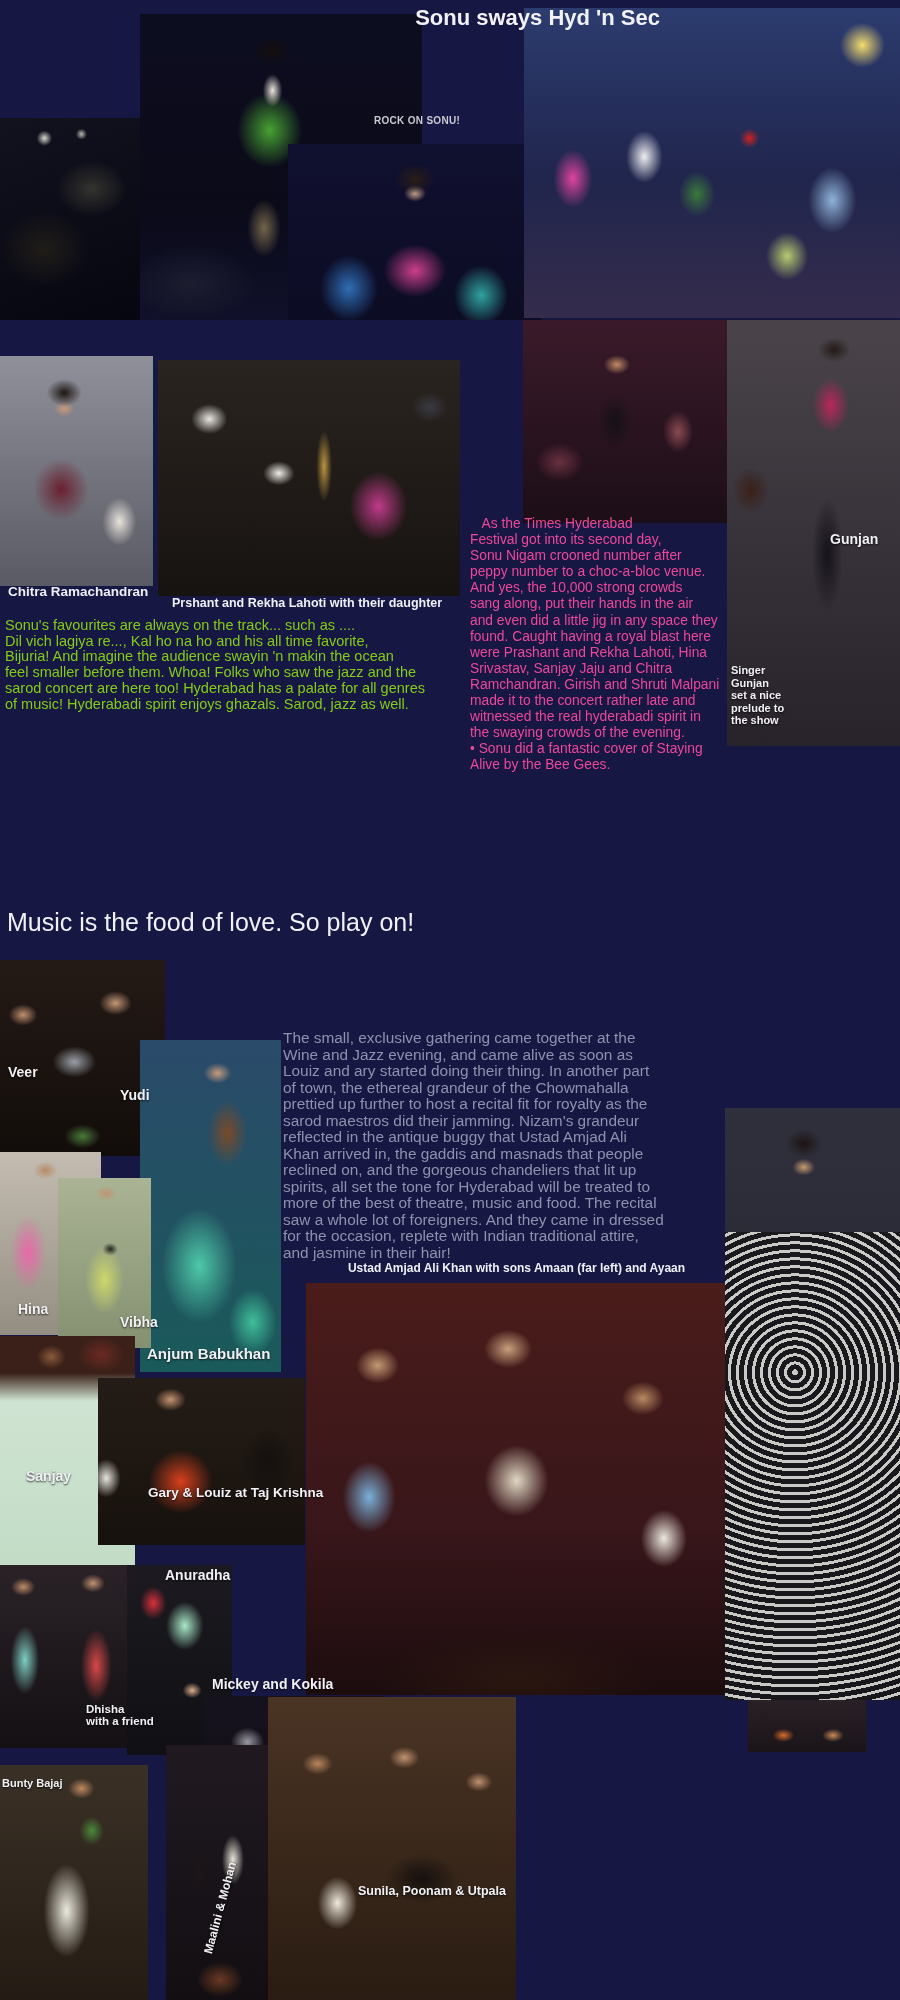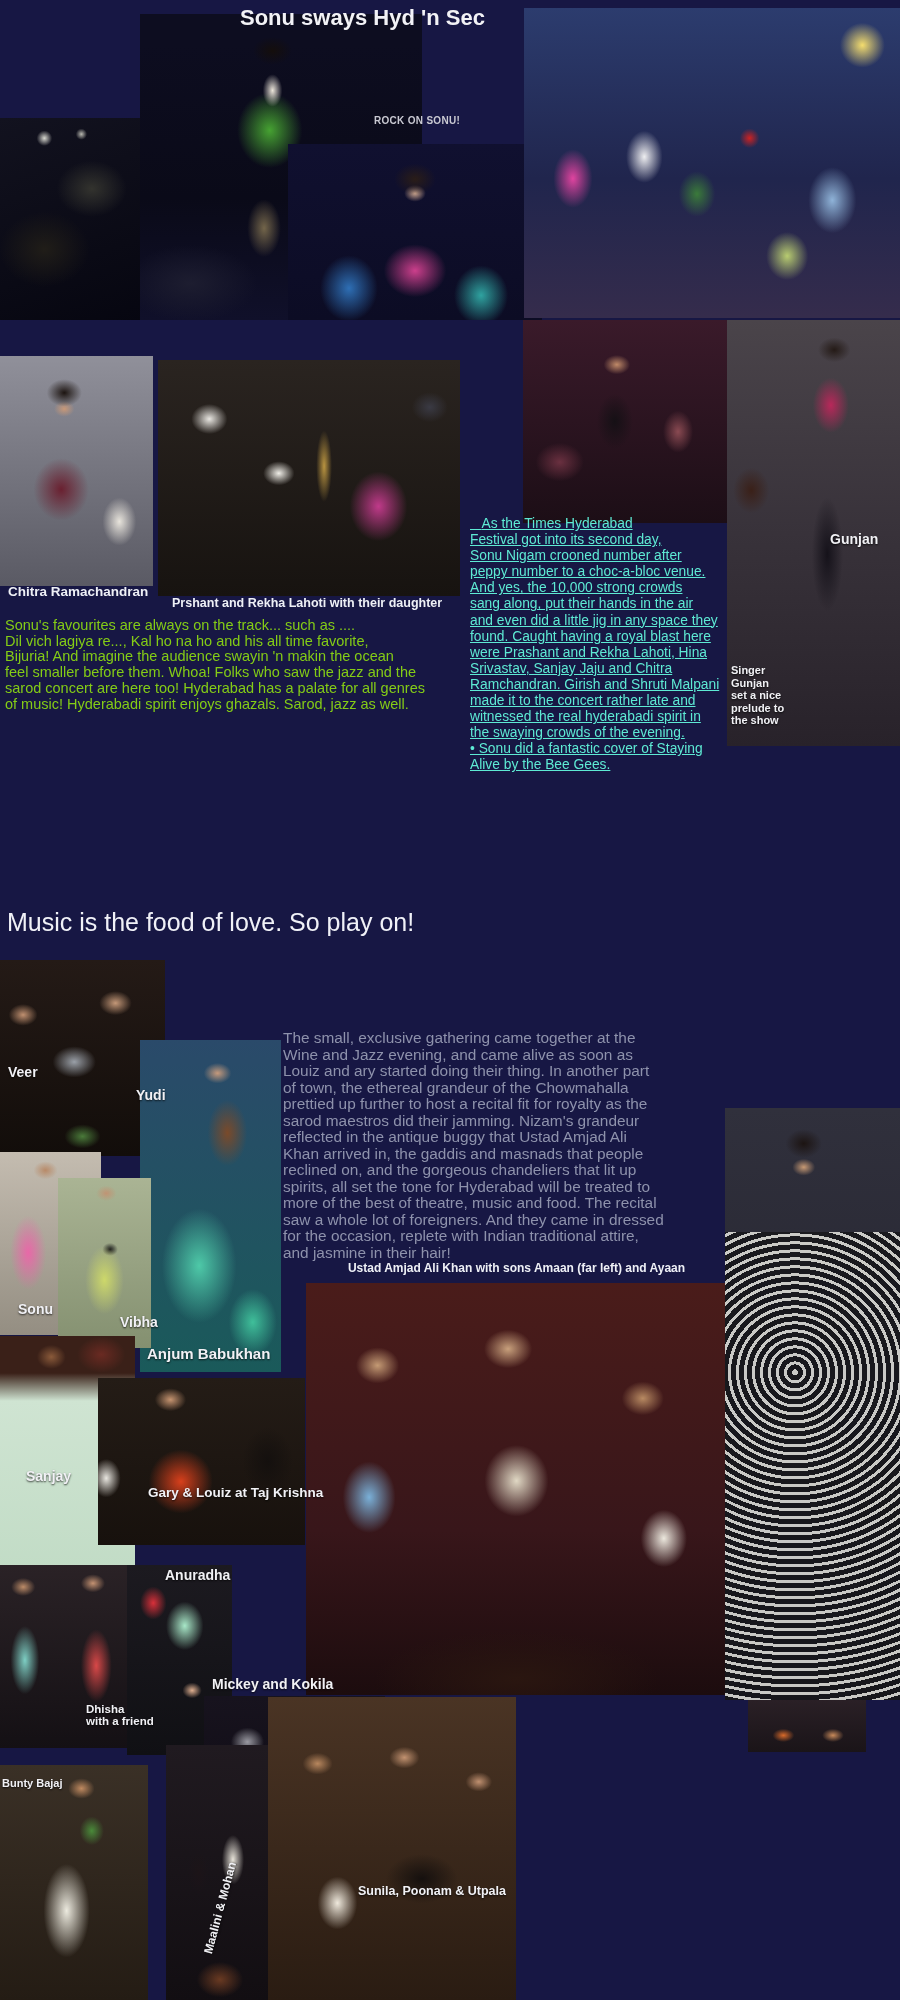--- a/index.html
+++ b/index.html
@@ -8,34 +8,34 @@
     background:#171744;
     font-family:"Liberation Sans",sans-serif;
   }
   .ph{position:absolute;overflow:hidden;}
   .txt{position:absolute;white-space:pre-wrap;}
   .lbl{position:absolute;font-weight:bold;font-size:14px;color:#f1f1f5;
        text-shadow:0 1px 2px rgba(0,0,0,.75);line-height:1.05;white-space:pre-wrap;}
   .cap{position:absolute;font-weight:bold;font-size:13px;color:#eef0f6;line-height:1.1;}
 
   
-  #title{left:240px;top:5px;width:420px;text-align:left;font-weight:bold;
+  #title{left:240px;top:5px;width:420px;text-align:right;font-weight:bold;
          font-size:22px;color:#f2f2f6;}
   #rockon{left:374px;top:115px;font-weight:bold;font-size:10px;color:#c9c9d2;letter-spacing:.3px;}
   #cap-chitra{left:8px;top:585px;font-size:13.5px;}
   #cap-prshant{left:172px;top:597px;font-size:12.5px;}
   #lbl-gunjan{left:830px;top:532px;}
   #cap-singer-gunjan{left:731px;top:664px;font-size:11px;line-height:12.5px;}
   #txt-favourites{left:5px;top:618px;width:470px;font-size:14.5px;line-height:15.7px;color:#84cc16;}
-  #txt-article1{left:470px;top:516px;width:285px;font-size:13.8px;line-height:16.1px;color:#5eead4;text-decoration:underline;}
+  #txt-article1{left:470px;top:516px;width:285px;font-size:13.8px;line-height:16.1px;color:#ec4899;}
   #heading2{left:7px;top:908px;font-size:25px;color:#f0f1f7;}
   #txt-article2{left:283px;top:1030px;width:466px;font-size:15.4px;line-height:16.5px;color:#8e92ac;}
   #cap-ustad{left:306px;top:1262px;width:421px;text-align:center;font-size:12px;}
   #lbl-veer{left:8px;top:1065px;}
-  #lbl-yudi{left:136px;top:1088px;}
+  #lbl-yudi{left:120px;top:1088px;}
   #lbl-latha{left:18px;top:1302px;}
   #lbl-vibha{left:100px;top:1315px;margin-left:20px;}
   #lbl-anjum{left:147px;top:1346px;font-size:15px;}
   #lbl-sanjay{left:26px;top:1469px;}
   #lbl-gary{left:148px;top:1486px;font-size:13.5px;text-align:center;}
   #lbl-anuradha{left:165px;top:1568px;}
   #lbl-mickey{left:212px;top:1677px;}
   #lbl-dhisha{left:86px;top:1703px;font-size:11.5px;}
   #lbl-bunty{left:2px;top:1778px;font-size:11px;}
   #lbl-sunila{left:358px;top:1885px;font-size:12.5px;}
@@ -263,21 +263,21 @@
   <div class="ph" id="ph-dhisha"></div>
   <div class="ph" id="ph-anuradha"></div>
   <div class="ph" id="ph-mickey"></div>
   <div class="ph" id="ph-maalini"></div>
   <div class="ph" id="ph-sunila"></div>
   <div class="ph" id="ph-bunty"></div>
 
   <div class="cap" id="cap-ustad">Ustad Amjad Ali Khan with sons Amaan (far left) and Ayaan</div>
   <div class="lbl" id="lbl-veer">Veer</div>
   <div class="lbl" id="lbl-yudi">Yudi</div>
-  <div class="lbl" id="lbl-latha">Sonu</div>
+  <div class="lbl" id="lbl-latha">Hina</div>
   <div class="lbl" id="lbl-vibha">Vibha</div>
   <div class="lbl" id="lbl-anjum">Anjum Babukhan</div>
   <div class="lbl" id="lbl-sanjay">Sanjay</div>
   <div class="lbl" id="lbl-gary">Gary &amp; Louiz at Taj Krishna</div>
   <div class="lbl" id="lbl-anuradha">Anuradha</div>
   <div class="lbl" id="lbl-mickey">Mickey and Kokila</div>
   <div class="lbl" id="lbl-dhisha">Dhisha
 with a friend</div>
   <div class="lbl" id="lbl-bunty">Bunty Bajaj</div>
   <div class="lbl" id="lbl-sunila">Sunila, Poonam &amp; Utpala</div>

